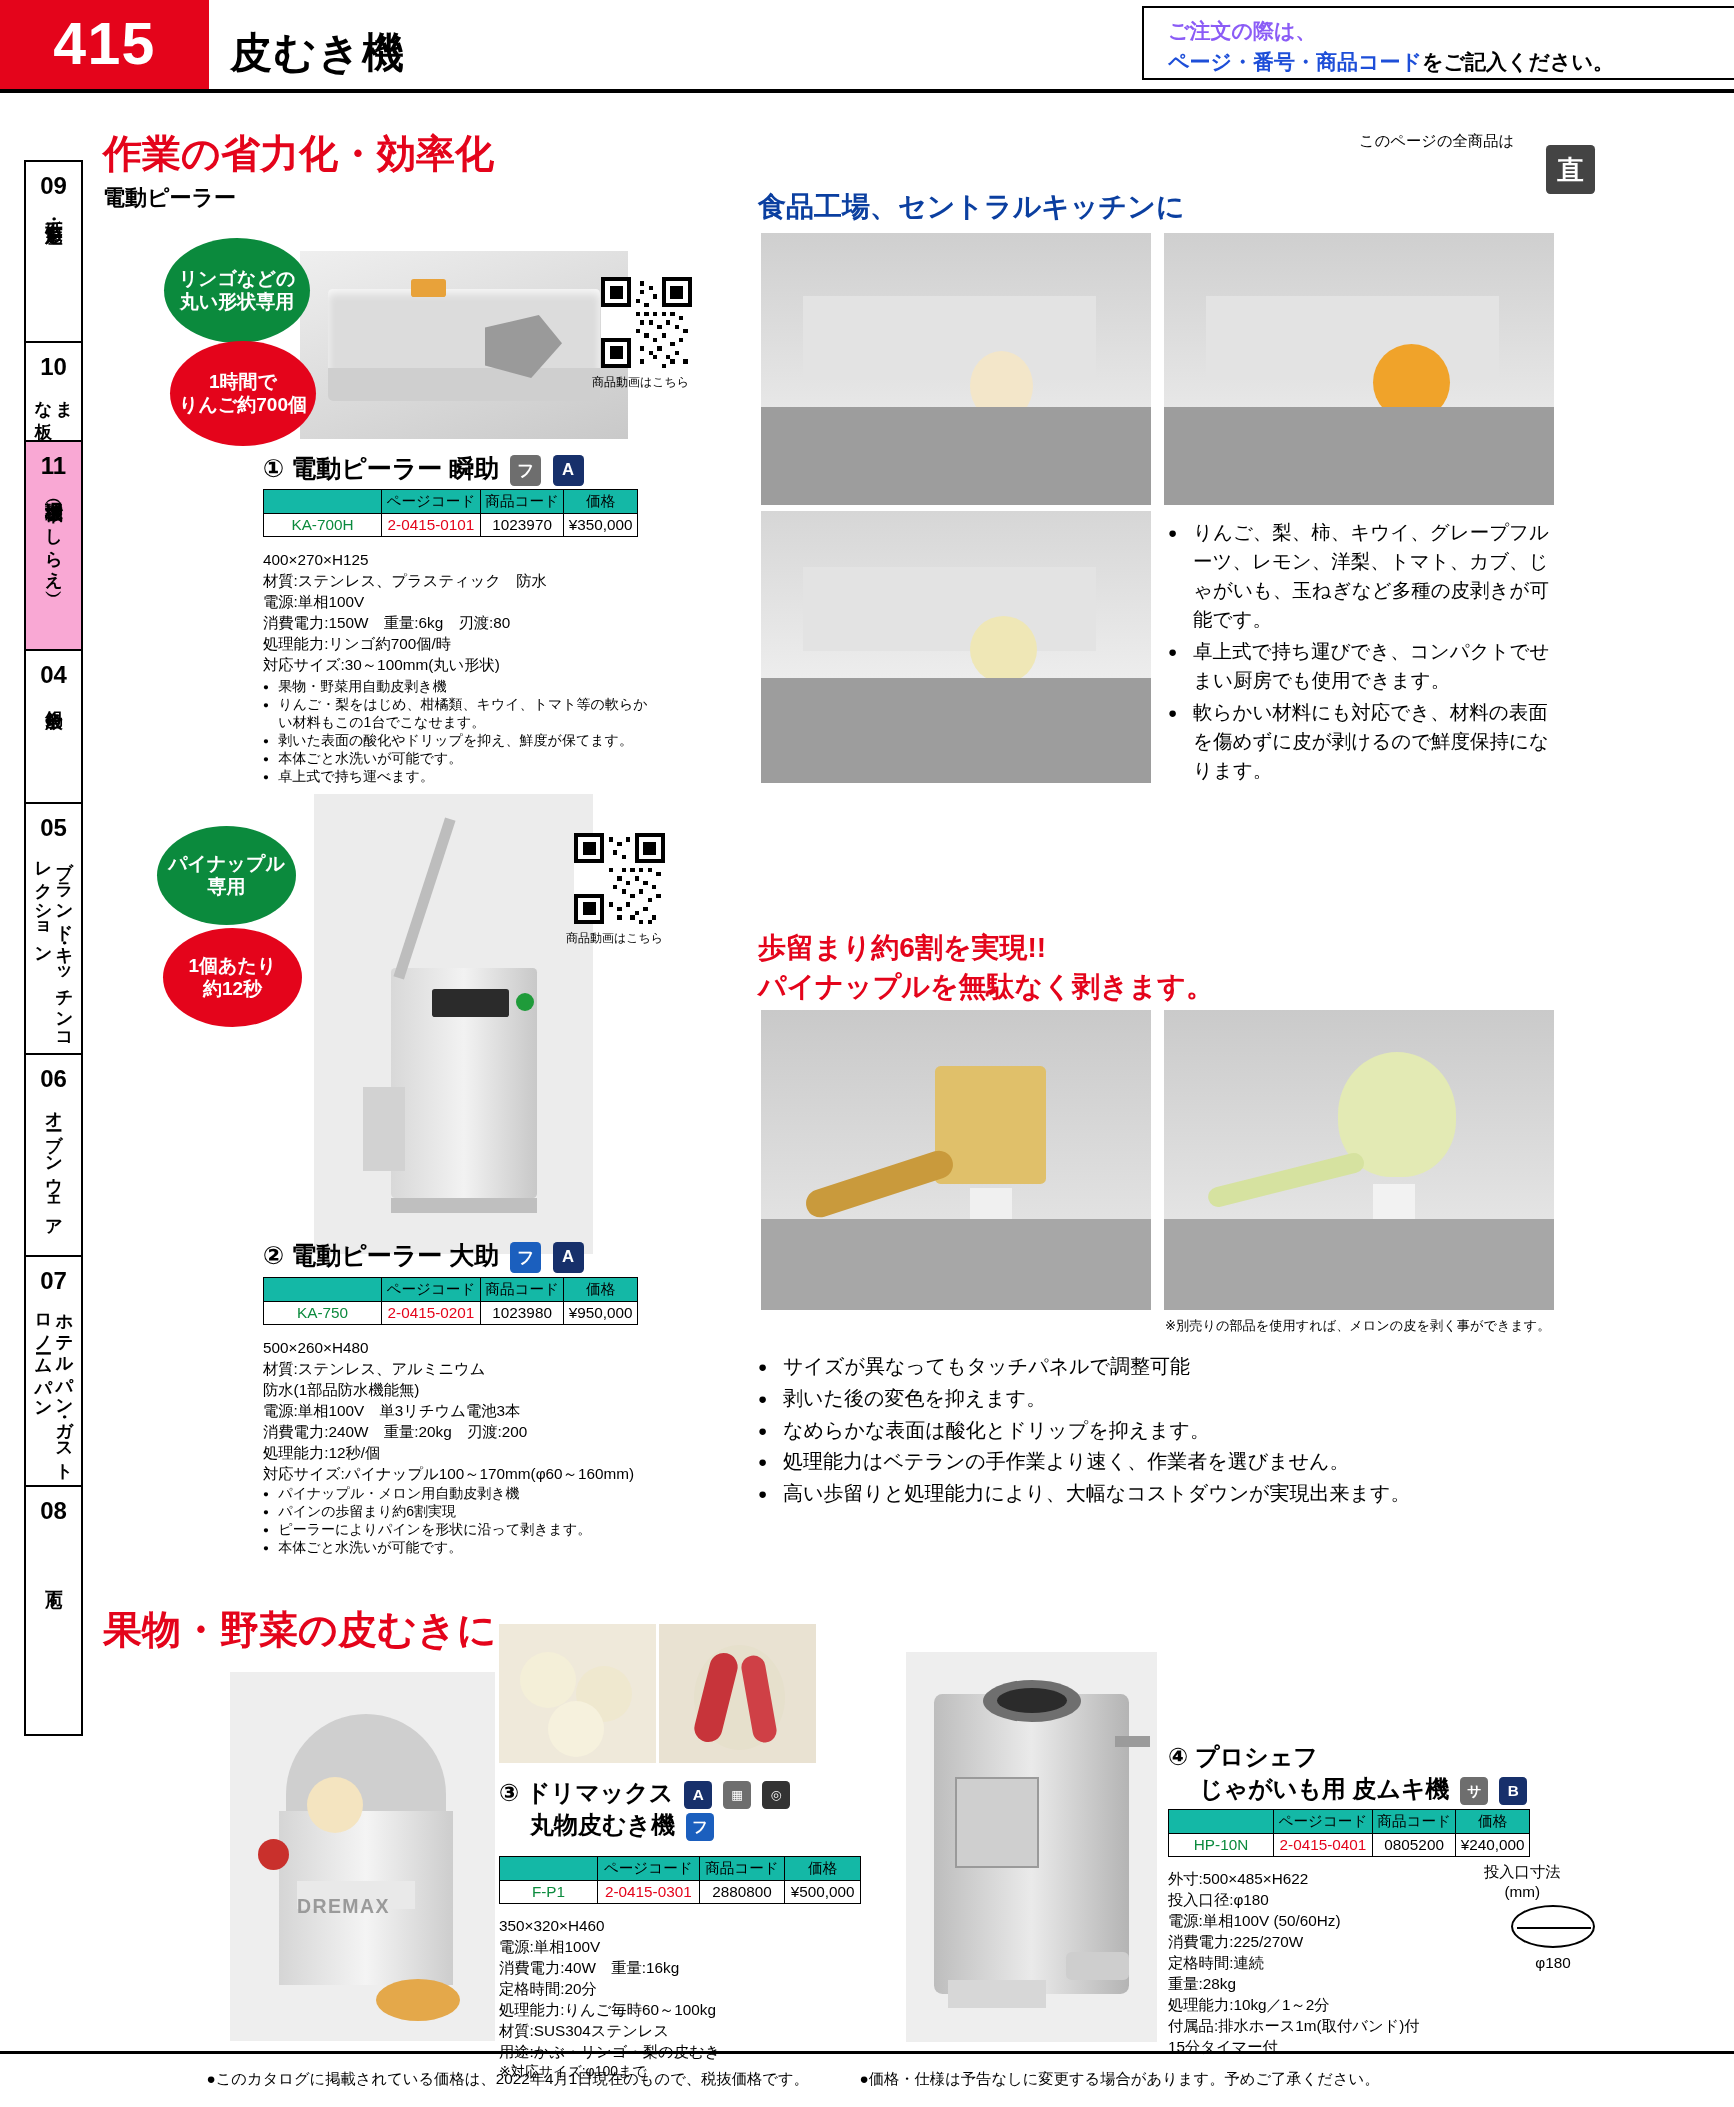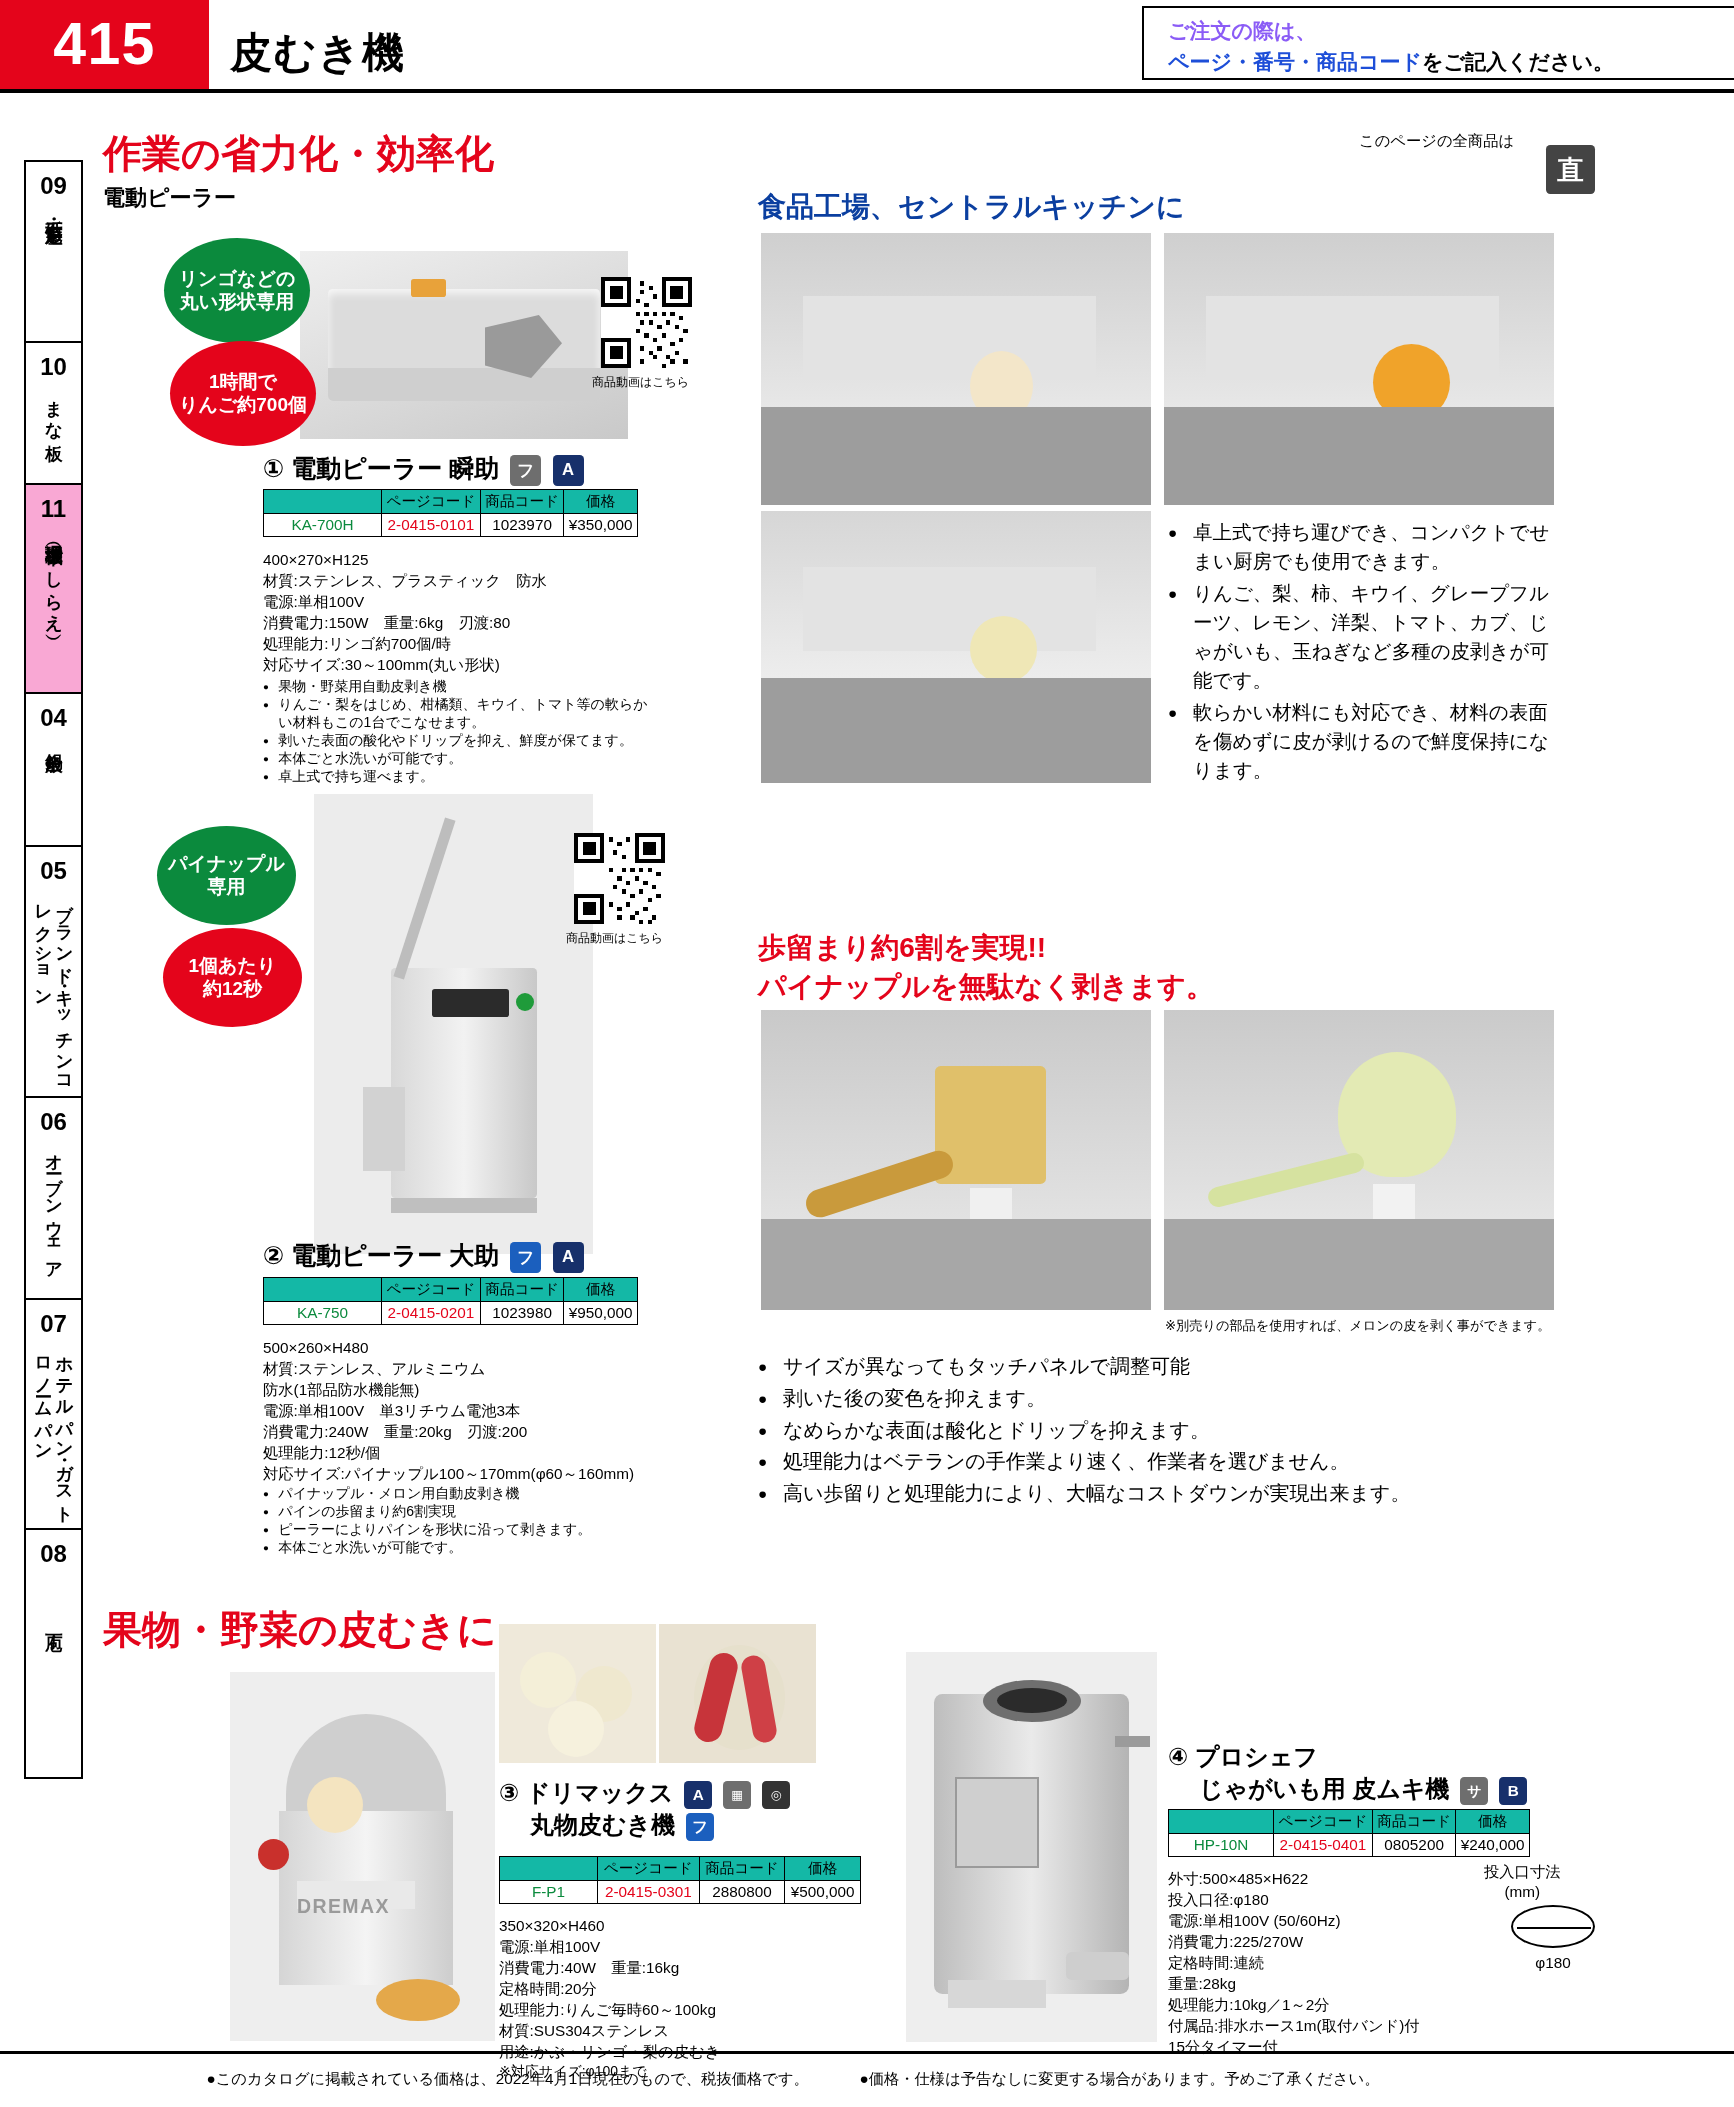--- a/index.html
+++ b/index.html
@@ -149,21 +149,21 @@
     <div class="l1">ご注文の際は、</div>
     <div class="l2"><span class="em">ページ・番号・商品コード</span><span>をご記入ください。</span></div>
   </div>
   <div class="hdr-rule"></div>
 
   <div class="idx">
     <div class="idx-item" style="height:181px">
       <div class="idx-num">09</div>
       <div class="idx-lbl">砥石・庖丁差し</div>
     </div>
-    <div class="idx-item" style="height:142px">
+    <div class="idx-item" style="height:99px">
       <div class="idx-num">10</div>
       <div class="idx-lbl">まな板</div>
     </div>
     <div class="idx-item active" style="height:209px">
       <div class="idx-num">11</div>
       <div class="idx-lbl">調理機械（下ごしらえ）</div>
     </div>
     <div class="idx-item" style="height:153px">
       <div class="idx-num">04</div>
       <div class="idx-lbl">鍋全般</div>
@@ -324,22 +324,22 @@
   </div>
   <div class="ph" style="left:761px; top:511px; width:390px; height:272px; background:#b9b9b9;">
     <div style="position:absolute;left:0;top:0;width:390px;height:167px;background:linear-gradient(180deg,#d6d6d6,#ededed);"></div>
     <div style="position:absolute;left:42px;top:56px;width:293px;height:84px;background:#e3e3e3;"></div>
     <div style="position:absolute;left:209px;top:105px;width:67px;height:67px;background:#efe7b6;border-radius:50%;"></div>
     <div style="position:absolute;left:227px;top:167px;width:14px;height:91px;background:#d8a441;"></div>
     <div style="position:absolute;left:0;top:167px;width:390px;height:105px;background:#9d9d9d;"></div>
   </div>
 
   <ul class="feat-list" style="position:absolute; left:1168px; top:518px; width:387px; margin:0; padding:0;">
+    <li>りんご、梨、柿、キウイ、グレープフルーツ、レモン、洋梨、トマト、カブ、じゃがいも、玉ねぎなど多種の皮剥きが可能です。</li>
     <li>卓上式で持ち運びでき、コンパクトでせまい厨房でも使用できます。</li>
-    <li>りんご、梨、柿、キウイ、グレープフルーツ、レモン、洋梨、トマト、カブ、じゃがいも、玉ねぎなど多種の皮剥きが可能です。</li>
     <li>軟らかい材料にも対応でき、材料の表面を傷めずに皮が剥けるので鮮度保持になります。</li>
   </ul>
 
   <div class="ph" style="left:314px; top:794px; width:279px; height:460px; background:#ececec;">
     <div style="position:absolute;left:77px;top:174px;width:146px;height:230px;background:linear-gradient(90deg,#d8d8d8,#f2f2f2,#c8c8c8);border-radius:4.2px;"></div>
     <div style="position:absolute;left:105px;top:21px;width:11px;height:167px;background:#bdbdbd;transform:rotate(18deg);"></div>
     <div style="position:absolute;left:118px;top:195px;width:77px;height:28px;background:#2b2b2b;border-radius:2.8px;"></div>
     <div style="position:absolute;left:202px;top:199px;width:18px;height:18px;background:#1f9b3a;border-radius:50%;"></div>
     <div style="position:absolute;left:49px;top:293px;width:42px;height:84px;background:#d2d2d2;"></div>
     <div style="position:absolute;left:77px;top:404px;width:146px;height:15.3px;background:#bfbfbf;"></div>

